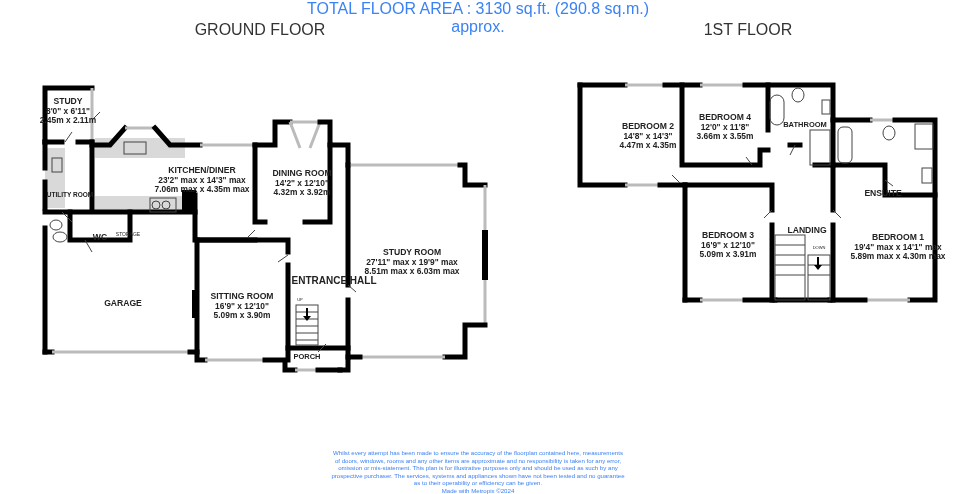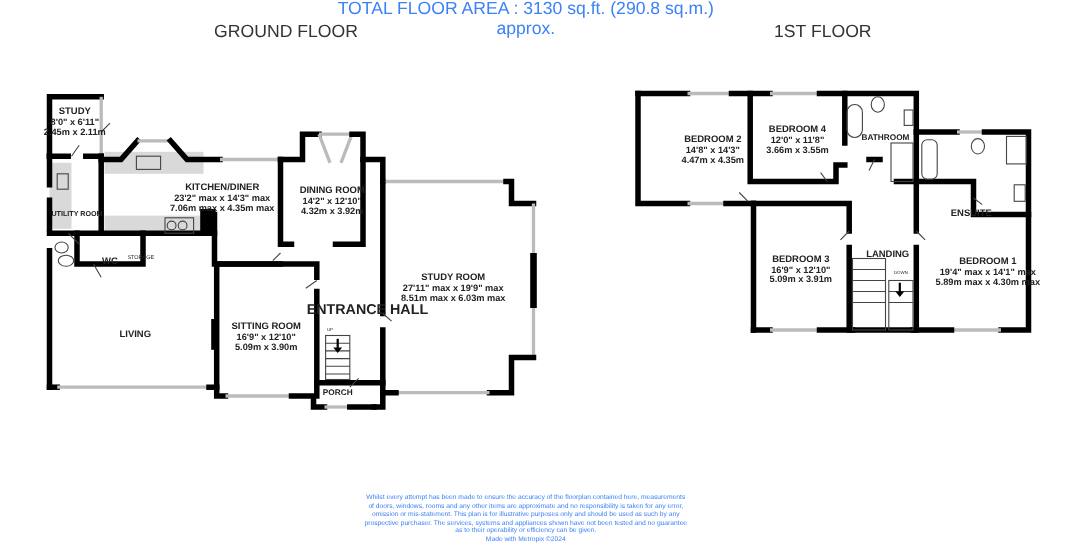--- a/index.html
+++ b/index.html
@@ -154,33 +154,33 @@
   <span class="n">STUDY ROOM</span>
   <span class="d">27'11" max x 19'9" max</span>
   <span class="d">8.51m max x 6.03m max</span>
 </div>
 <div class="room-label" style="left:242px; top:306px;">
   <span class="n">SITTING ROOM</span>
   <span class="d">16'9"  x 12'10"</span>
   <span class="d">5.09m  x 3.90m</span>
 </div>
 <div class="room-label" style="left:123px; top:304px;">
-  <span class="n">LIVING</span>
+  <span class="n">GARAGE</span>
 </div>
 <div class="room-label" style="left:70px; top:195px; font-size:6.5px;">
   <span class="n" style="font-size:6.5px;">UTILITY ROOM</span>
 </div>
 <div class="room-label" style="left:100px; top:238px;">
   <span class="n">WC</span>
 </div>
 <div class="room-label small-label" style="left:128px; top:235px;">
   <span class="n" style="font-size:5px;">STORAGE</span>
 </div>
 <div class="room-label" style="left:318px; top:281px; font-size:7.5px;">
-  <span class="n" style="font-size:13px;margin-left:32px;">ENTRANCE HALL</span>
+  <span class="n" style="font-size:10px;margin-left:32px;">ENTRANCE HALL</span>
 </div>
 <div class="room-label" style="left:307px; top:357px;">
   <span class="n" style="font-size:7.5px;">PORCH</span>
 </div>
 <div class="room-label small-label" style="left:300px; top:300px;">
   <span class="n" style="font-size:4px;">UP</span>
 </div>
 
 <div class="room-label" style="left:648px; top:136px;">
   <span class="n">BEDROOM 2</span>

